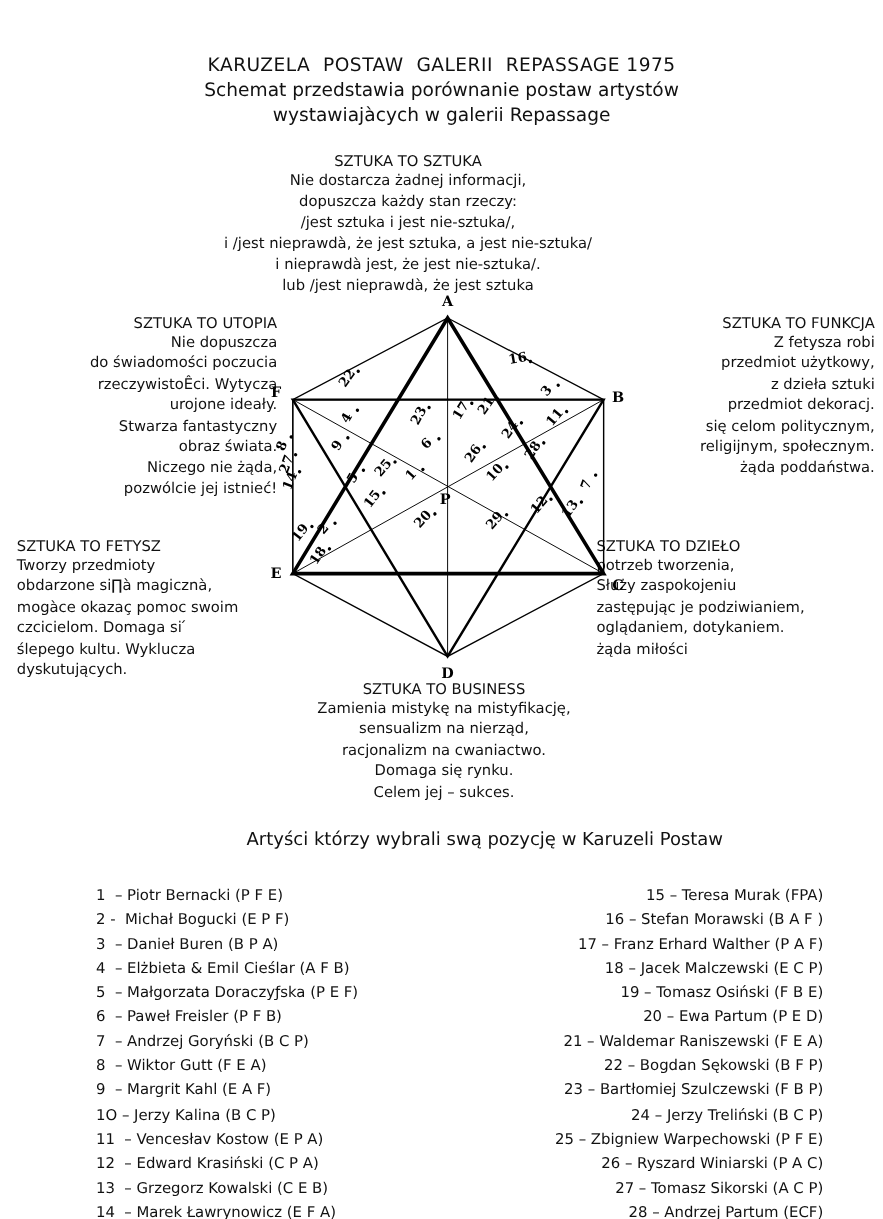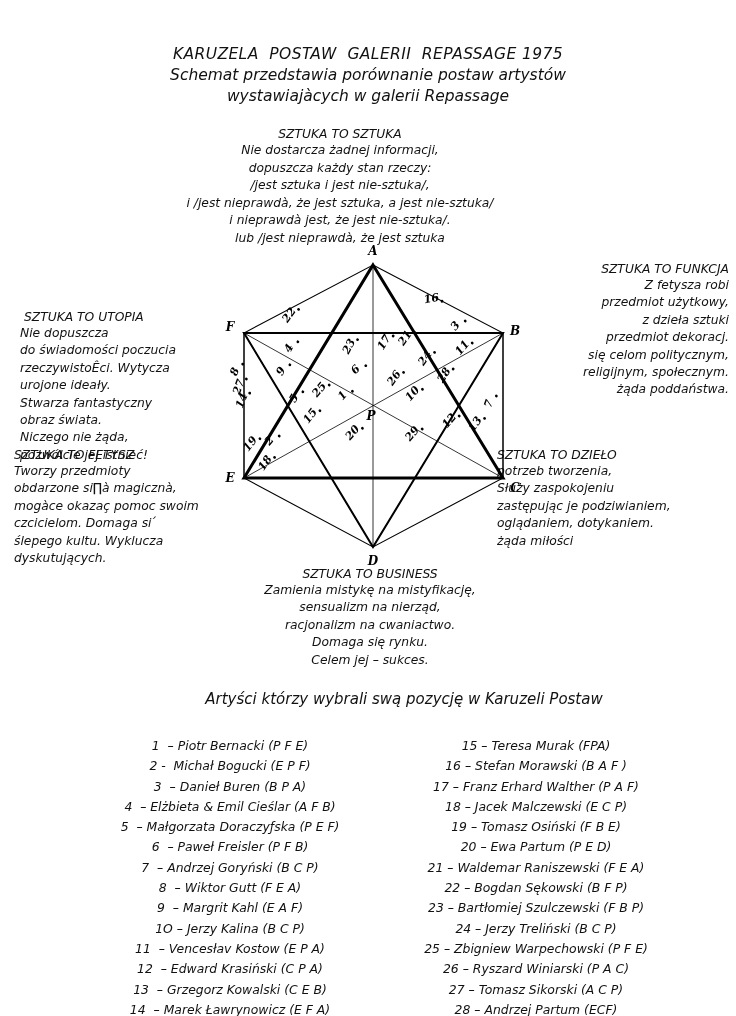--- a/index.html
+++ b/index.html
@@ -8,21 +8,21 @@
     background: #ffffff;
   }
   body {
     width: 736px;
     height: 1016px;
     position: relative;
     font-family: "DejaVu Sans", "Liberation Sans", sans-serif;
     color: #111111;
     overflow: hidden;
   }
-  .abs { position: absolute; font-style: italic; }
+  .abs { position: absolute; }
 
   
   #title-block {
     left: 0; top: 44px; width: 736px;
     text-align: center;
   }
   #title-block .t1 {
     font-size: 15.5px; letter-spacing: 0.4px; line-height: 21px;
     white-space: pre;
   }
@@ -38,21 +38,21 @@
   }
   .pole-body {
     font-size: 12.3px;
     line-height: 17.4px;
     white-space: pre;
   }
 
   #pole-sztuka { left: 0; top: 126px; width: 680px; text-align: center; }
   #pole-sztuka .pole-body { line-height: 17.6px; }
 
-  #pole-utopia { left: 20px; top: 261px; width: 225px; text-align: left; margin-top: 48px; }
+  #pole-utopia { left: 6px; top: 261px; width: 225px; text-align: right; }
   #pole-fetysz { left: 14px; top: 447px; width: 235px; text-align: left; }
   #pole-funkcja { left: 497px; top: 261px; width: 232px; text-align: right; }
   #pole-dzielo { left: 497px; top: 447px; width: 232px; text-align: left; }
   #pole-business { left: 228px; top: 566px; width: 284px; text-align: center; }
 
   
   #diagram { left: 200px; top: 240px; width: 340px; height: 330px; }
   #diagram svg { display: block; }
 
   .vlabel {
@@ -75,21 +75,21 @@
   #artists-left {
     left: 80px; top: 736px; width: 300px;
     font-size: 12.4px; line-height: 20.3px;
     text-align: left;
   }
   #artists-right {
     left: 386px; top: 736px; width: 300px;
     font-size: 12.4px; line-height: 20.3px;
     text-align: right;
   }
-  .artist-line { white-space: pre; text-align: center; }
+  .artist-line { white-space: pre; }
 </style>
 </head>
 <body>
 
 <div id="title-block" class="abs">
   <div class="t1">KARUZELA  POSTAW  GALERII  REPASSAGE 1975</div>
   <div class="t2">Schemat przedstawia porównanie postaw artystów</div>
   <div class="t2">wystawiajàcych w galerii Repassage</div>
 </div>
 

